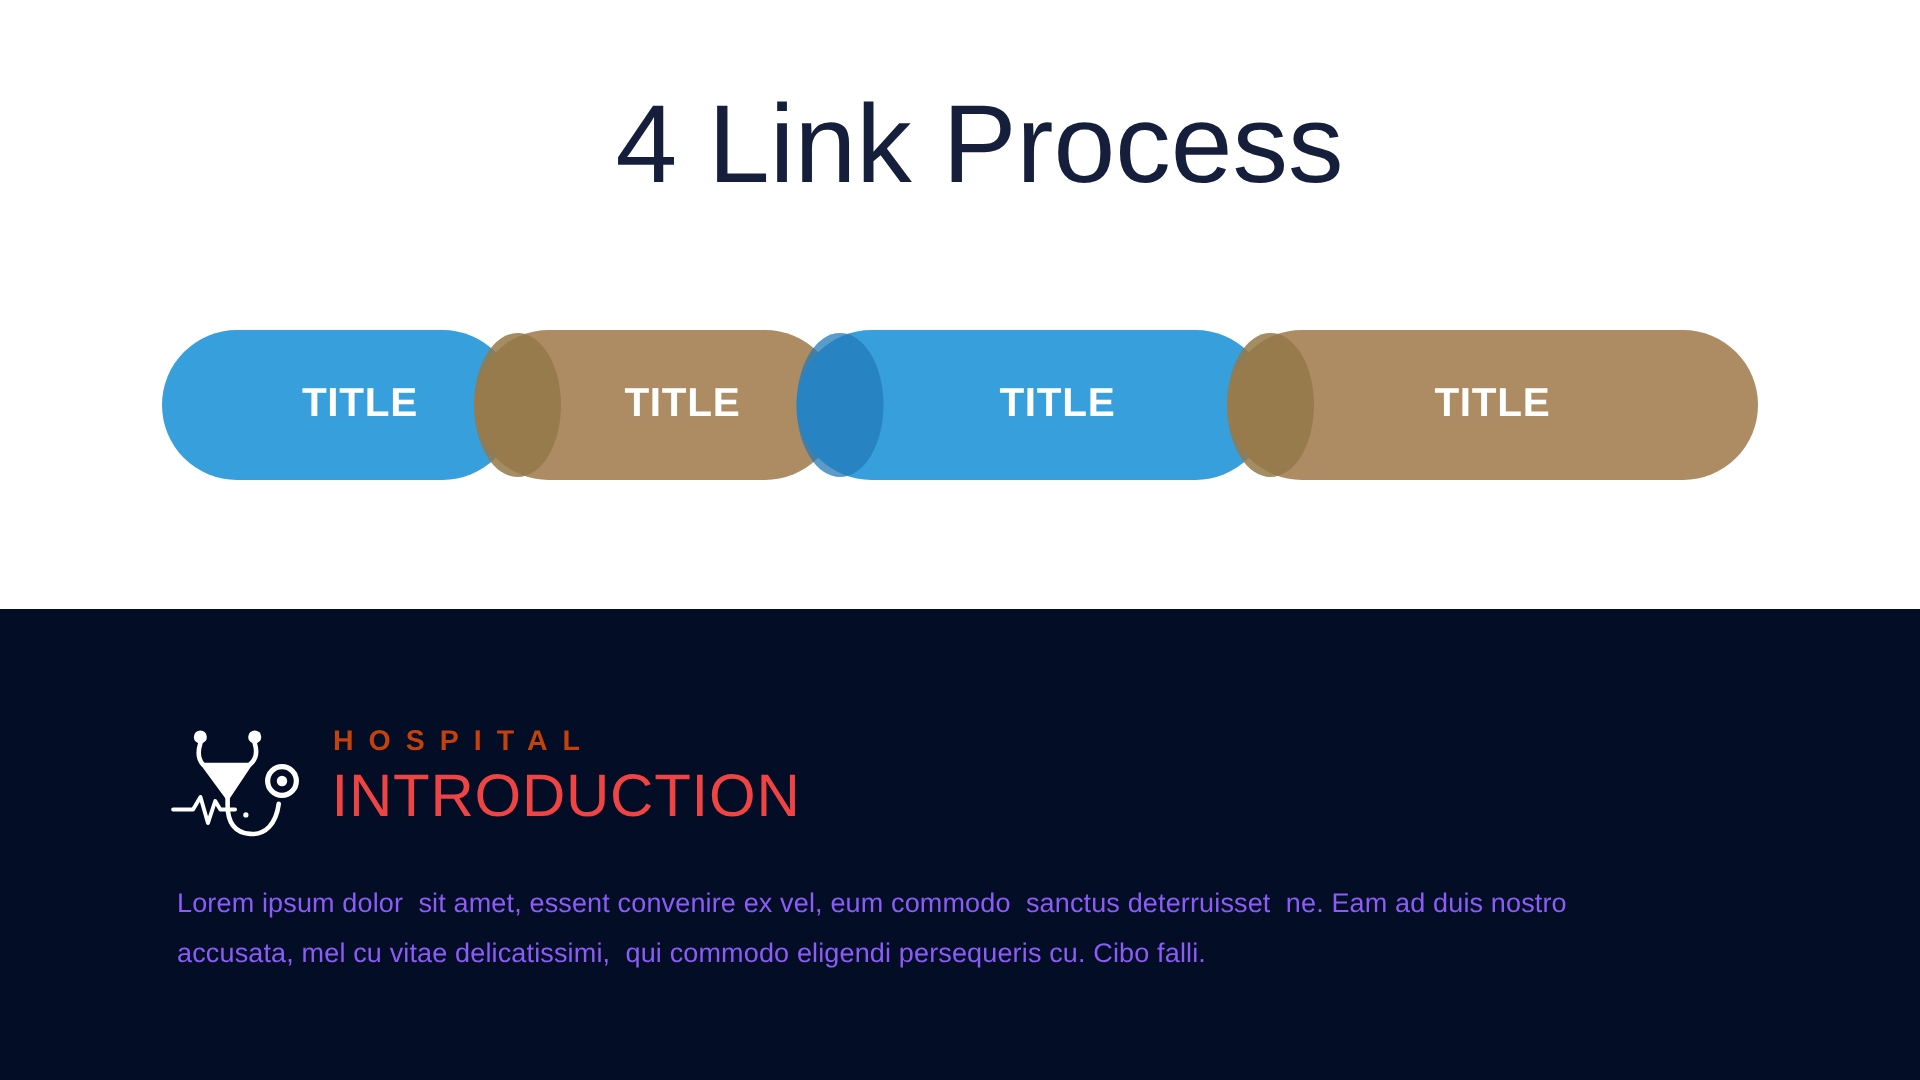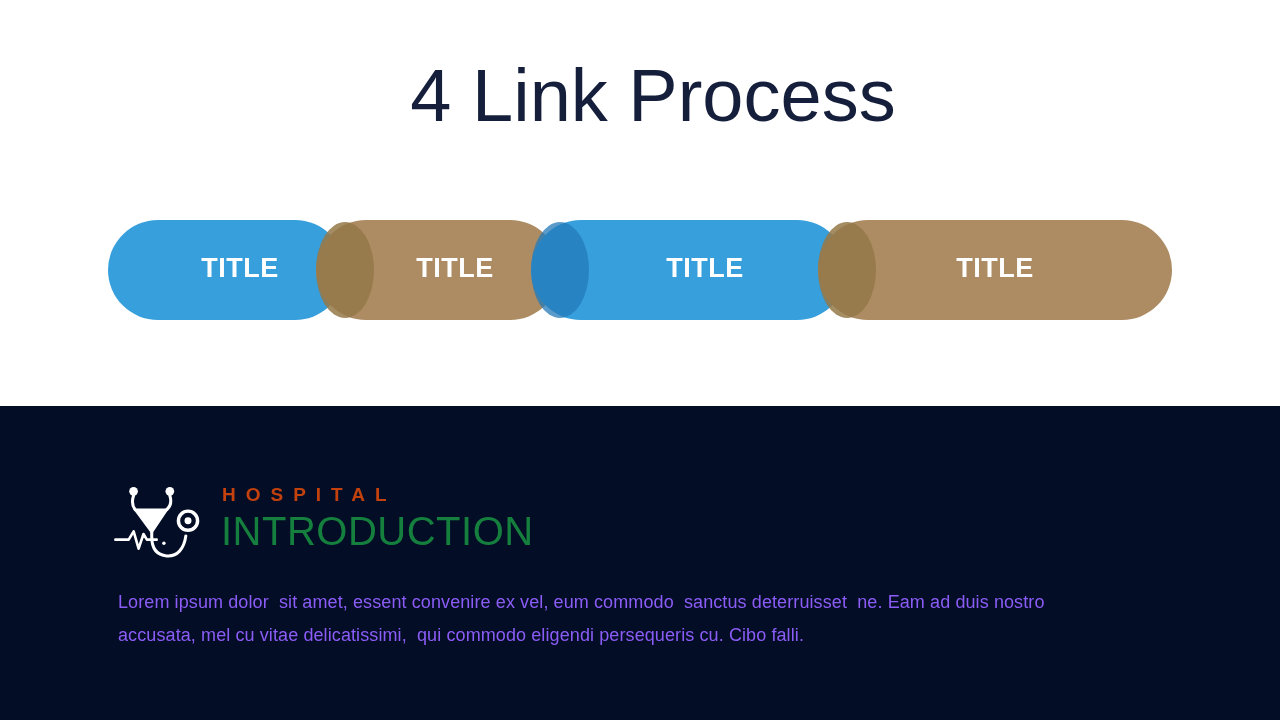--- a/index.html
+++ b/index.html
@@ -145,20 +145,20 @@
 
       <circle cx="84.5" cy="44.5" r="11" stroke-width="4"></circle>
       <circle cx="84.5" cy="44.5" r="4" fill="#FFFFFF" stroke="none"></circle>
 
       <path d="M1,66.3 L16.3,66.3 L22,56.7 L27.7,76.7 L33.3,59.8 L37.2,66.3 L48.5,66.3" stroke-width="3"></path>
       <circle cx="56.8" cy="70.5" r="2" fill="#FFFFFF" stroke="none"></circle>
     </svg>
   </div>
 
   <div class="brand-top" style="color: #c2410c;">HOSPITAL</div>
-  <div class="brand-bottom" style="color: #15803d;">INTRODUCTION</div>
+  <div class="brand-bottom" style="color: #ef4444;">INTRODUCTION</div>
 
   <div class="paragraph" style="color: #8b5cf6;">
     <div class="line">Lorem ipsum dolor  sit amet, essent convenire ex vel, eum commodo  sanctus deterruisset  ne. Eam ad duis nostro</div>
     <div class="line">accusata, mel cu vitae delicatissimi,  qui commodo eligendi persequeris cu. Cibo falli.</div>
   </div>
 
 </div>
 
 </body></html>

